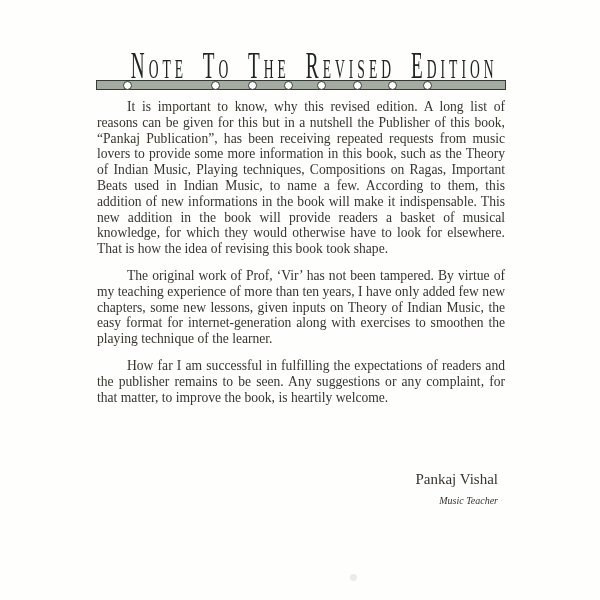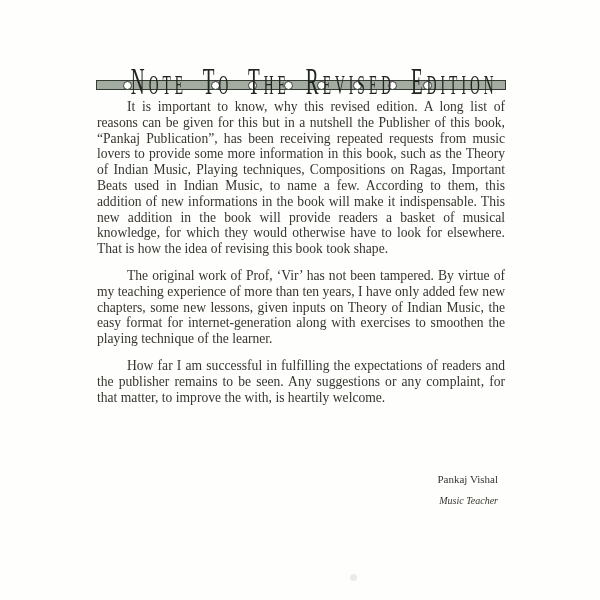--- a/index.html
+++ b/index.html
@@ -42,21 +42,20 @@
     position: absolute;
     left: 96px;
     top: 38px;
     width: 410px;
     height: 43px;
     display: flex;
     align-items: flex-end;
     justify-content: center;
     padding-left: 26px;
     box-sizing: border-box;
-    margin-top: 16px;
   }
   .title-text {
     font-family: "Liberation Serif", serif;
     font-variant: small-caps;
     text-transform: capitalize;
     font-weight: 400;
     font-size: 24px;
     letter-spacing: 5px;
     word-spacing: 9px;
     white-space: nowrap;
@@ -84,21 +83,21 @@
   
   .signature {
     position: absolute;
     left: 97px;
     top: 469px;
     width: 401px;
     text-align: right;
     color: #38352f;
   }
   .signature .sig-name {
-    font-size: 11px;
+    font-size: 15px;
     line-height: 21px;
   }
   .signature .sig-role {
     font-size: 10px;
     line-height: 21px;
     font-style: italic;
   }
 
   
   .faint-dot {
@@ -129,21 +128,21 @@
         <div class="banner-dot" style="left: 422.5px; background: rgb(255, 255, 255);"></div>
       </div>
     <div class="title-wrap">
       <div class="title-text">Note to the Revised Edition</div>
     </div>
   </div>
 
   <div class="body-text">
     <p>It is important to know, why this revised edition. A long list of reasons can be given for this but in a nutshell the Publisher of this book, “Pankaj Publication”, has been receiving repeated requests from music lovers to provide some more information in this book, such as the Theory of Indian Music, Playing techniques, Compositions on Ragas, Important Beats used in Indian Music, to name a few. According to them, this addition of new informations in the book will make it indispensable. This new addition in the book will provide readers a basket of musical knowledge, for which they would otherwise have to look for elsewhere. That is how the idea of revising this book took shape.</p>
     <p>The original work of Prof, ‘Vir’ has not been tampered. By virtue of my teaching experience of more than ten years, I have only added few new chapters, some new lessons, given inputs on Theory of Indian Music, the easy format for internet-generation along with exercises to smoothen the playing technique of the learner.</p>
-    <p>How far I am successful in fulfilling the expectations of readers and the publisher remains to be seen. Any suggestions or any complaint, for that matter, to improve the with, is heartily welcome.</p>
+    <p>How far I am successful in fulfilling the expectations of readers and the publisher remains to be seen. Any suggestions or any complaint, for that matter, to improve the book, is heartily welcome.</p>
   </div>
 
   <div class="signature">
     <div class="sig-name">Pankaj Vishal</div>
     <div class="sig-role">Music Teacher</div>
   </div>
 
   <div class="faint-dot"></div>
 
 </div>

